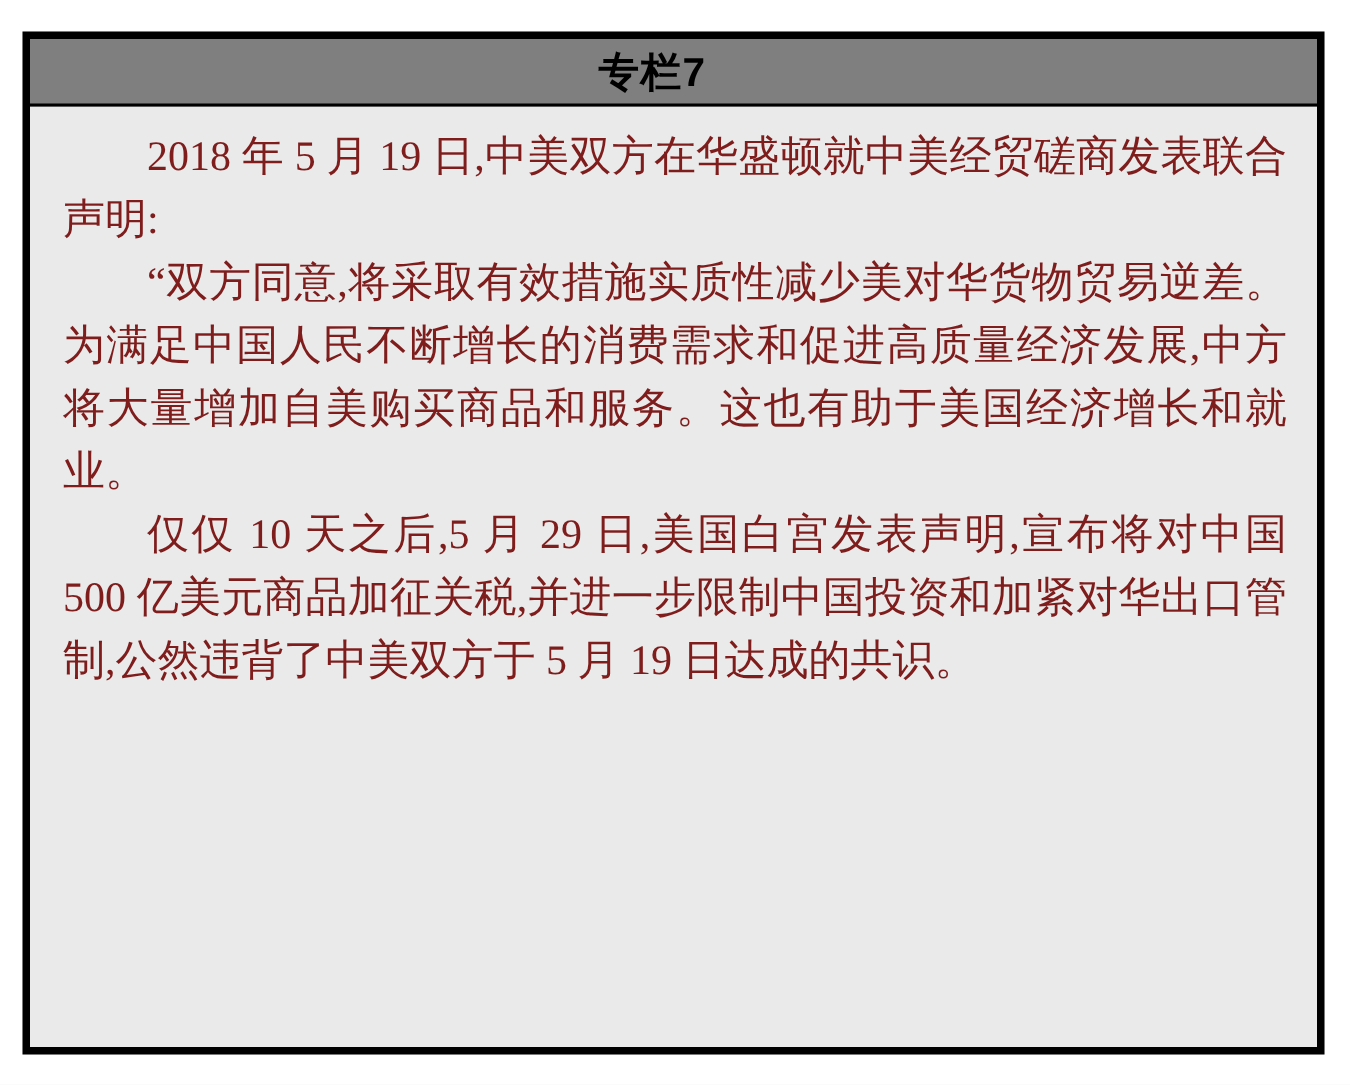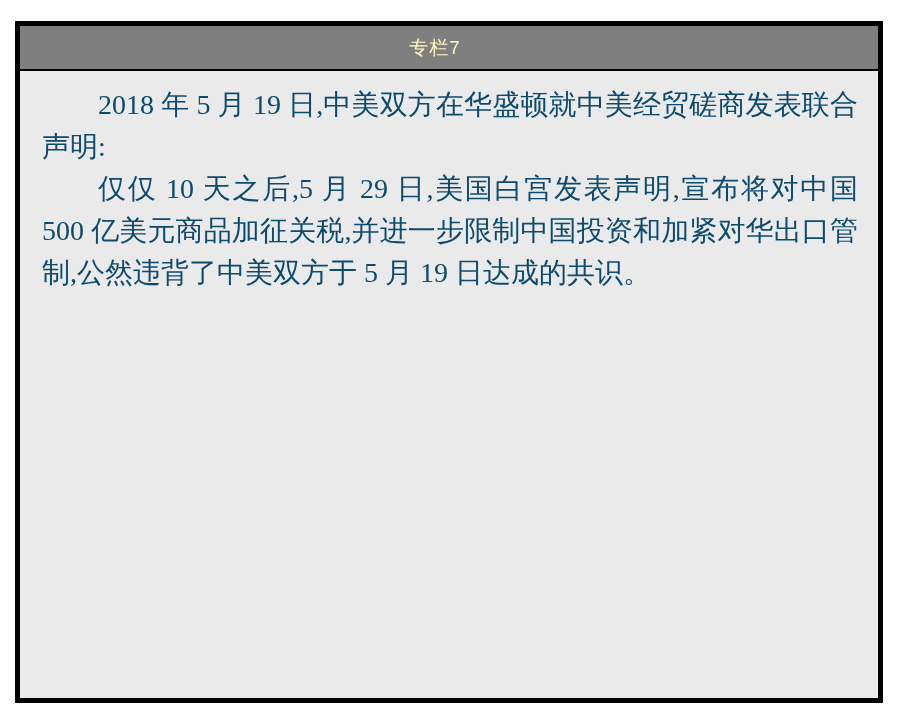--- a/index.html
+++ b/index.html
@@ -27,53 +27,54 @@
     background: #eaeaea;
     overflow: hidden;
   }
   .panel-header {
     height: 43px;
     background: #7f7f7f;
     border-bottom: 2px solid #000000;
     display: flex;
     align-items: center;
     justify-content: center;
-    color: #fef9c3;
+    color: #000000;
     font-family: "Liberation Sans", "DejaVu Sans", sans-serif;
-    font-weight: 400;
-    font-size: 19px;
+    font-weight: 700;
+    font-size: 27px;
     letter-spacing: 1px;
     white-space: nowrap;
   }
   .panel-header .header-label {
     margin-right: 28px;
   }
   .panel-body {
     box-sizing: border-box;
     padding: 13px 20px 0 22px;
     height: 627px;
     overflow: hidden;
   }
   .panel-body p {
     margin: 0;
     font-family: "Liberation Serif", "DejaVu Serif", serif;
     font-size: 28px;
     line-height: 42px;
-    color: #0c4a6e;
+    color: #7f1d1d;
     text-indent: 2em;
     text-align: justify;
     text-align-last: left;
   }
 </style>
 </head>
 <body>
 
 <div class="page">
   <div class="panel">
     <div class="panel-header">
       <span class="header-label">专栏7</span>
     </div>
     <div class="panel-body">
       <p>2018 年 5 月 19 日,中美双方在华盛顿就中美经贸磋商发表联合声明:</p>
+      <p>“双方同意,将采取有效措施实质性减少美对华货物贸易逆差。为满足中国人民不断增长的消费需求和促进高质量经济发展,中方将大量增加自美购买商品和服务。这也有助于美国经济增长和就业。</p>
       <p>仅仅 10 天之后,5 月 29 日,美国白宫发表声明,宣布将对中国 500 亿美元商品加征关税,并进一步限制中国投资和加紧对华出口管制,公然违背了中美双方于 5 月 19 日达成的共识。</p>
     </div>
   </div>
 </div>
 
 </body></html>

